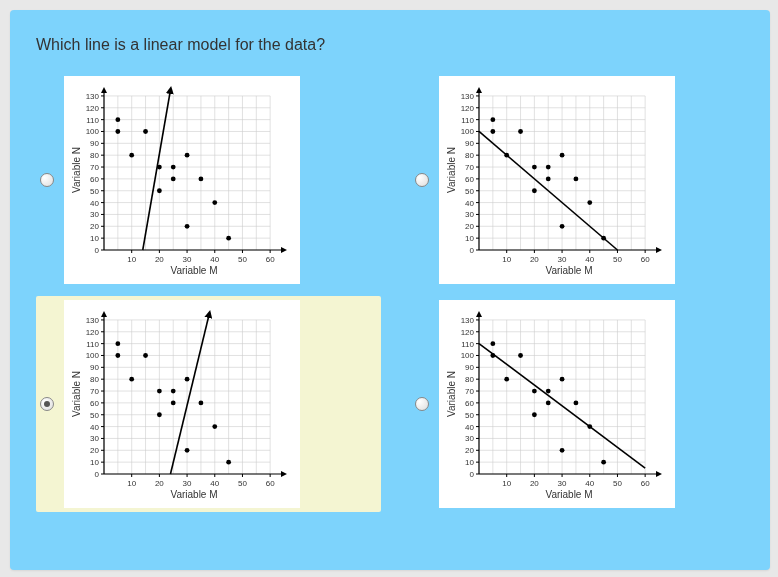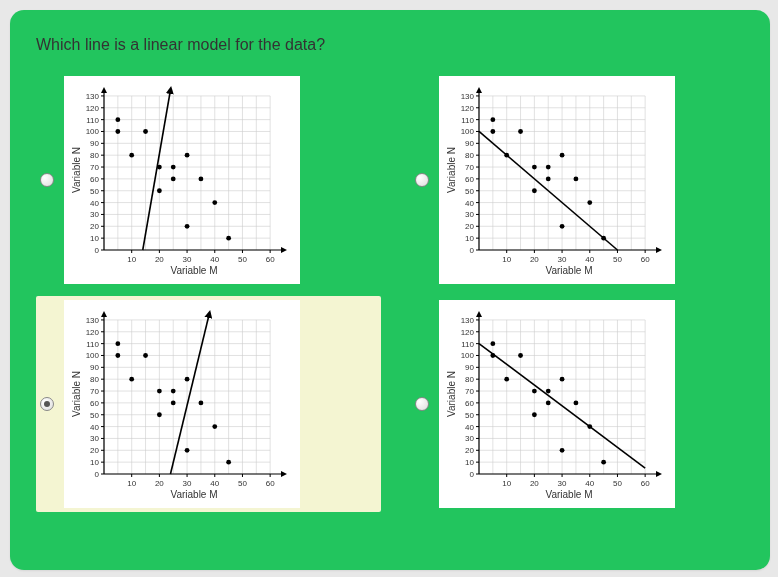--- a/index.html
+++ b/index.html
@@ -6,24 +6,24 @@
   body {
     margin: 0;
     font-family: Arial, Helvetica, sans-serif;
     background: #e8e8e8;
     padding: 0;
     width: 778px;
     height: 577px;
     overflow: hidden;
   }
   .card {
-    background: #22c55e;
+    background: #7dd3fc;
     margin: 10px 0 0 10px;
     padding: 26px 26px 26px 26px;
-    border-radius: 14px;
+    border-radius: 4px;
     box-shadow: 0 1px 2px rgba(0,0,0,0.08);
     width: 760px;
     min-height: 560px;
   }
   .question {
     font-size: 16px;
     color: #333;
     margin-bottom: 18px;
   }
   .options {

